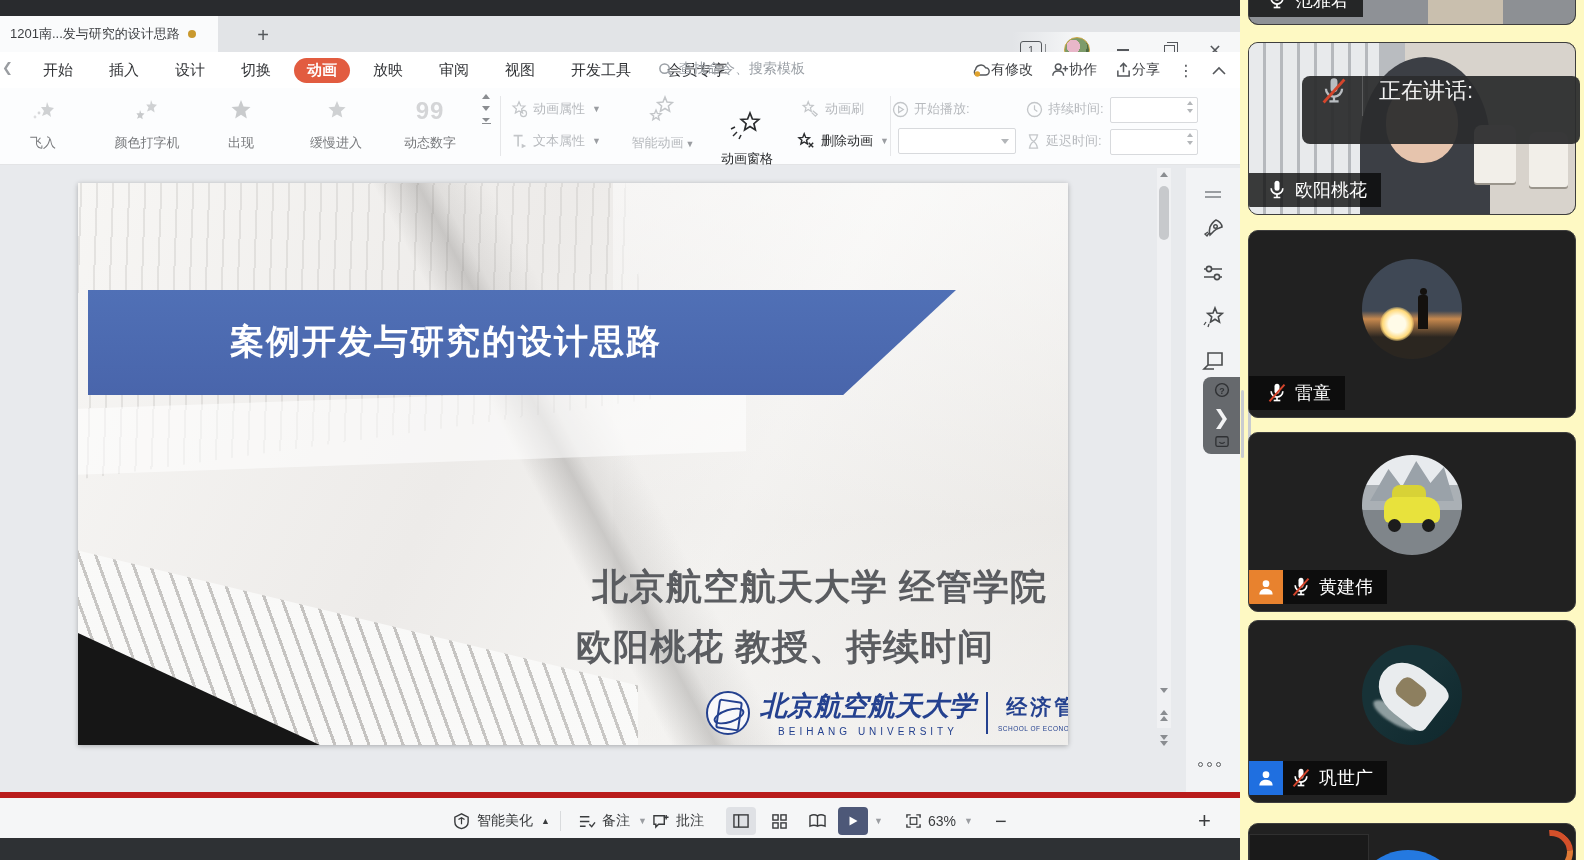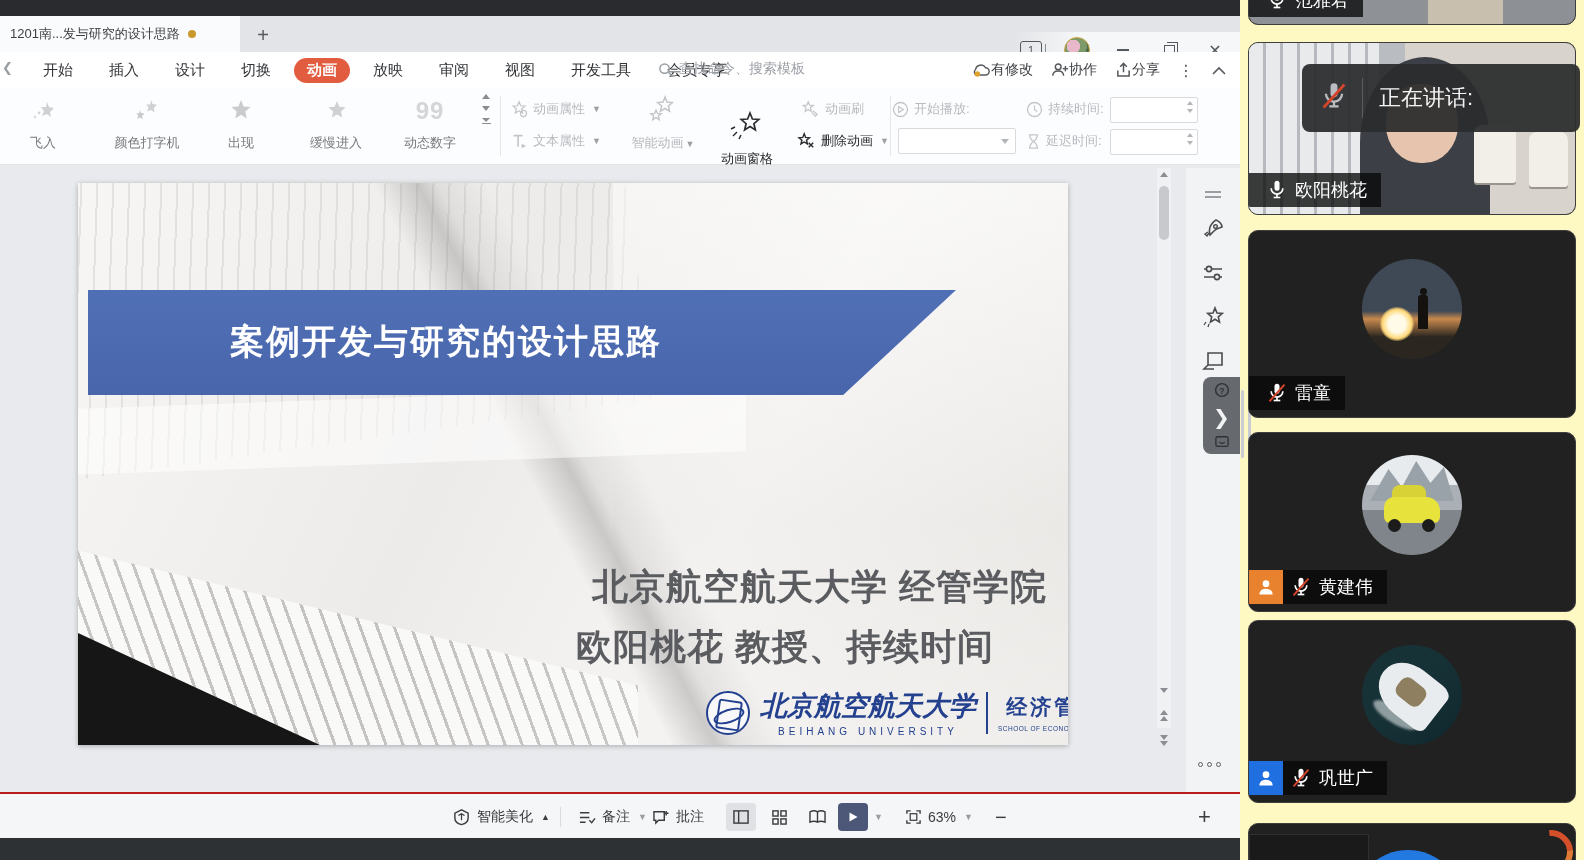--- a/index.html
+++ b/index.html
@@ -5,21 +5,21 @@
   * { margin:0; padding:0; box-sizing:border-box; }
   html,body { width:1584px; height:860px; overflow:hidden; background:#141414;
     font-family:"Liberation Sans","DejaVu Sans",sans-serif; }
   .abs { position:absolute; }
   #stage { position:relative; width:1584px; height:860px; }
 
   
   #wps { position:absolute; left:0; top:0; width:1240px; height:860px; background:#e8eaed; }
   #titlebar-dark { left:0; top:0; width:1240px; height:16px; background:#292b2e; }
   #tabrow { left:0; top:16px; width:1240px; height:36px; background:#e2e4e7; }
-  #doc-tab { left:0; top:0; width:240px; height:36px; background:#fafbfc; display:flex; align-items:center; padding:0 8px 0 10px; }
+  #doc-tab { left:0; top:0; width:218px; height:36px; background:#fafbfc; display:flex; align-items:center; padding:0 8px 0 10px; }
   #doc-tab .t { font-size:13px; color:#3d3f42; white-space:nowrap; overflow:hidden; }
   #doc-tab .dot { width:8px; height:8px; border-radius:50%; background:#c9992e; margin-left:8px; flex:0 0 auto; }
   #newtab { left:250px; top:6px; width:26px; height:26px; color:#55585c; font-size:20px; display:flex; align-items:center; justify-content:center; }
   #winctrl { right:0; top:16px; height:36px; display:flex; align-items:center; gap:8px; padding-right:6px; position:absolute; background:linear-gradient(90deg,rgba(250,251,252,0),#f6f7f8 30%); }
   .wbtn { width:38px; height:30px; display:flex; align-items:center; justify-content:center; color:#55585c; }
   #docbadge { width:22px; height:18px; border:1.5px solid #55585c; border-radius:3px; font-size:11px; color:#55585c; display:flex; align-items:center; justify-content:center; position:relative; }
   #docbadge:after { content:""; position:absolute; right:-5px; top:2px; width:3px; height:12px; border-right:1.5px solid #8a8d90; }
   #avatar-user { width:26px; height:26px; border-radius:50%; background:radial-gradient(circle at 35% 35%, #e8b7c9 0 30%, #7d9b6a 31% 60%, #4e6b45 61%); border:1px solid #caa53f; }
   .min-glyph { width:12px; height:1px; border-bottom:2px solid #55585c; }
   .restore-glyph { width:11px; height:11px; border:1.5px solid #55585c; position:relative; }
@@ -96,38 +96,38 @@
   .sc-arrow { position:absolute; left:1159px; width:10px; display:flex; flex-direction:column; align-items:center; gap:1px; }
   #rail { position:absolute; left:1186px; top:168px; width:54px; height:624px; background:#f2f3f5; }
   .rail-ico { position:absolute; left:14px; width:26px; height:26px; color:#4a4c4e; }
   #rail-dots { position:absolute; left:12px; top:594px; display:flex; gap:4px; }
   #rail-dots i { width:5px; height:5px; border-radius:50%; border:1.5px solid #5a5d60; }
   #flyout { position:absolute; left:1203px; top:377px; width:37px; height:77px; background:#66696d; border-radius:8px 0 0 8px; display:flex; flex-direction:column; align-items:center; justify-content:space-between; padding:5px 0; }
   #flyout .chev { color:#f2f3f4; font-size:20px; font-weight:bold; line-height:1; }
   #flyout .mini { color:#2f3134; }
 
   
-  #statusbar { left:0; top:792px; width:1240px; height:46px; background:#f5f6f7; border-top:2px solid #b91c1c; }
+  #statusbar { left:0; top:792px; width:1240px; height:46px; background:#f5f6f7; border-top:6px solid #b91c1c; }
   .sb-item { position:absolute; top:0; height:46px; display:flex; align-items:center; gap:6px; font-size:14px; color:#3a3c3e; }
   .sb-sep { position:absolute; top:13px; width:1px; height:20px; background:#d9dbdd; }
   .viewbtn { width:30px; height:28px; display:flex; align-items:center; justify-content:center; border-radius:4px; color:#3a3c3e; }
   .viewbtn.sel { background:#dfe1e5; }
   #playbtn { width:30px; height:28px; background:#4d5878; border-radius:4px; display:flex; align-items:center; justify-content:center; }
   #bottom-dark { left:0; top:838px; width:1240px; height:22px; background:#2e3134; }
 
   
   #meeting { position:absolute; left:1240px; top:0; width:344px; height:860px; background:#fef9c3; }
   .tile { position:absolute; left:8px; width:328px; background:#212121; border:1px solid #3e3e3e; border-radius:10px; overflow:hidden; }
   .namebar { position:absolute; left:0; bottom:7px; display:flex; align-items:center; background:rgba(8,8,8,.78); padding:0 14px 0 0; height:34px; gap:8px; }
   .namebar .pad { width:10px; }
   .pname { color:#fff; font-size:18px; white-space:nowrap; }
   .badge { width:34px; height:34px; display:flex; align-items:center; justify-content:center; flex:0 0 auto; }
   .badge.or { background:#e8822e; } .badge.bl { background:#1f6fe0; }
   .avatar-circle { position:absolute; left:50%; transform:translateX(-50%); width:100px; height:100px; border-radius:50%; overflow:hidden; }
-  #speaking-toast { position:absolute; left:62px; top:64px; width:278px; height:68px; background:rgba(44,45,46,.94); border-radius:8px; display:flex; align-items:center; }
+  #speaking-toast { position:absolute; left:62px; top:76px; width:278px; height:68px; background:rgba(44,45,46,.94); border-radius:8px; display:flex; align-items:flex-start; }
   #speaking-toast .div { width:1px; height:40px; background:#5a5b5c; margin:0 16px 0 14px; }
   #speaking-toast .txt { color:#f2f2f2; font-size:22px; }
   .video-ouyang { position:absolute; inset:0; background:linear-gradient(90deg,#cfd3d6 0 38%,#b9bcc0 38% 48%,#d8d3cc 48% 100%); }
   .video-ouyang .blinds { position:absolute; left:0; top:0; width:40%; height:100%; background:repeating-linear-gradient(90deg, #e8eaec 0 14px, #b6b9bd 14px 17px); }
   .video-ouyang .hair { position:absolute; left:34%; top:8%; width:40%; height:100%; background:#3c3f45; border-radius:50% 50% 0 0; }
   .video-ouyang .face { position:absolute; left:42%; top:24%; width:22%; height:46%; background:#e6c4ad; border-radius:48%; }
   .video-ouyang .chair1,.video-ouyang .chair2 { position:absolute; background:#f2efe9; border-radius:8px 8px 3px 3px; box-shadow:0 2px 0 #9a958c; }
   .video-ouyang .chair1 { right:18%; top:48%; width:13%; height:34%; }
   .video-ouyang .chair2 { right:2%; top:52%; width:12%; height:32%; }
   .video-top { position:absolute; inset:0; background:linear-gradient(90deg,#8e9196 0 55%,#c9bfae 55% 78%,#8d9094 78%); }

